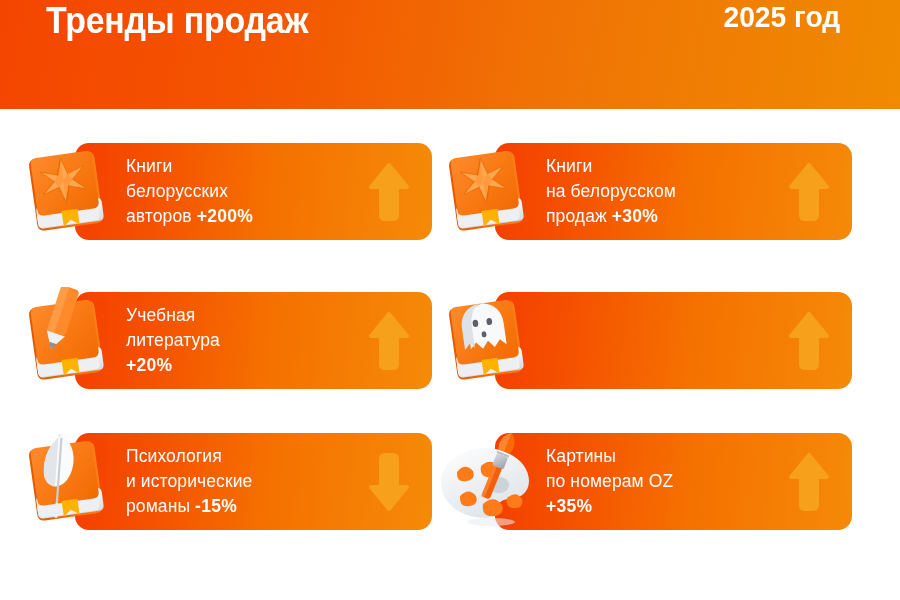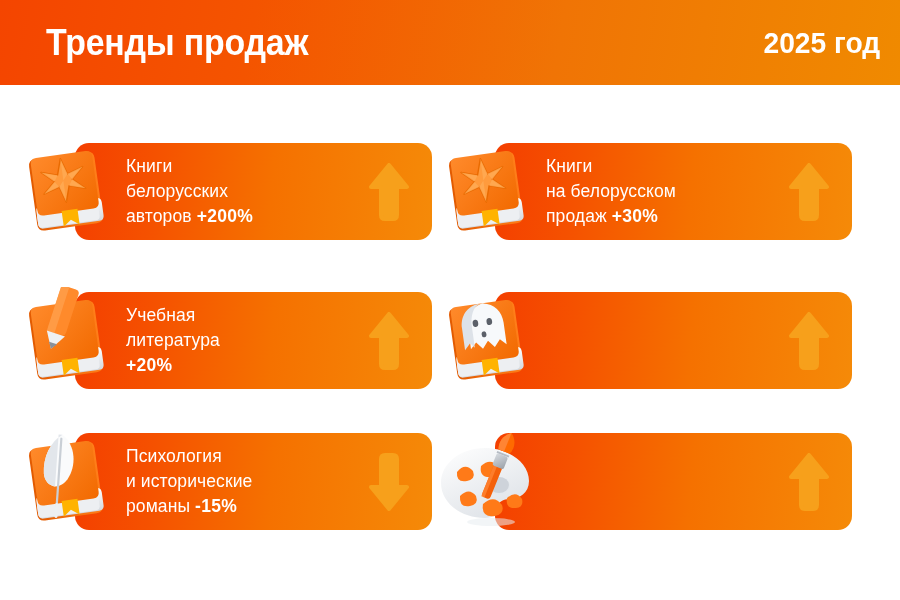--- a/index.html
+++ b/index.html
@@ -7,24 +7,24 @@
   html, body {
     width:900px; height:600px;
     background:#ffffff;
     font-family:"Liberation Sans", sans-serif;
     overflow:hidden;
   }
   .page { position:relative; width:900px; height:600px; background:#fff; }
 
   
   .header {
-    position:absolute; left:0; top:0; width:900px; height:85px;
+    position:absolute; left:0; top:0; width:900px; height:109px;
     background:linear-gradient(100deg,#F44500 0%, #F45400 28%, #F07405 62%, #F08A00 100%);
-    display:flex; align-items:center; justify-content:space-between;
-    padding:0 20px 0 46px;
+    display:flex; align-items:flex-start; justify-content:space-between;
+    padding:0 60px 0 46px;
   }
   .header-title {
     color:#fff; font-size:36px; font-weight:bold;
     letter-spacing:-0.2px; transform:scaleX(0.94); transform-origin:left center;
     white-space:nowrap;
   }
   .header-year {
     color:#fff; font-size:30px; font-weight:bold;
     transform:scaleX(0.94); transform-origin:right center; white-space:nowrap;
   }
@@ -297,20 +297,21 @@
         <rect x="52" y="30" width="3.5" height="36" fill="#FF8433" opacity="0.8"></rect>
         <rect x="50.5" y="20" width="12" height="13" rx="2" fill="url(#fer)"></rect>
         <path d="M50 20 l13 0 l0 -2 l-13 0 z" fill="#B6BCC4"></path>
         <path d="M56.5 -4 c7 5 9 13 6 20 l-12 0 c-3 -7 -1 -15 6 -20 z" fill="#FF6A00"></path>
         <path d="M56.5 -4 c-7 5 -9 13 -6 20 l6 0 z" fill="#FF8533"></path>
       </g>
       <ellipse cx="54" cy="88" rx="24" ry="4" fill="#E8ECF0" opacity="0.55"></ellipse>
     </g>
   </svg>
         </div>
+        <div class="card-text"><span>Картины</span><br><span>по номерам OZ</span><br><b>+35%</b></div>
         <div class="arrow">
           <svg viewBox="0 0 42 58" xmlns="http://www.w3.org/2000/svg">
             <path d="M21 2 L39 24 h-10 v28 q0 4 -4 4 h-8 q-4 0 -4 -4 v-28 h-10 z" fill="#F7A01B" stroke="#F7A01B" stroke-width="4" stroke-linejoin="round"></path>
           </svg>
         </div>
       </div>
     </div>
 
 </div>
 

